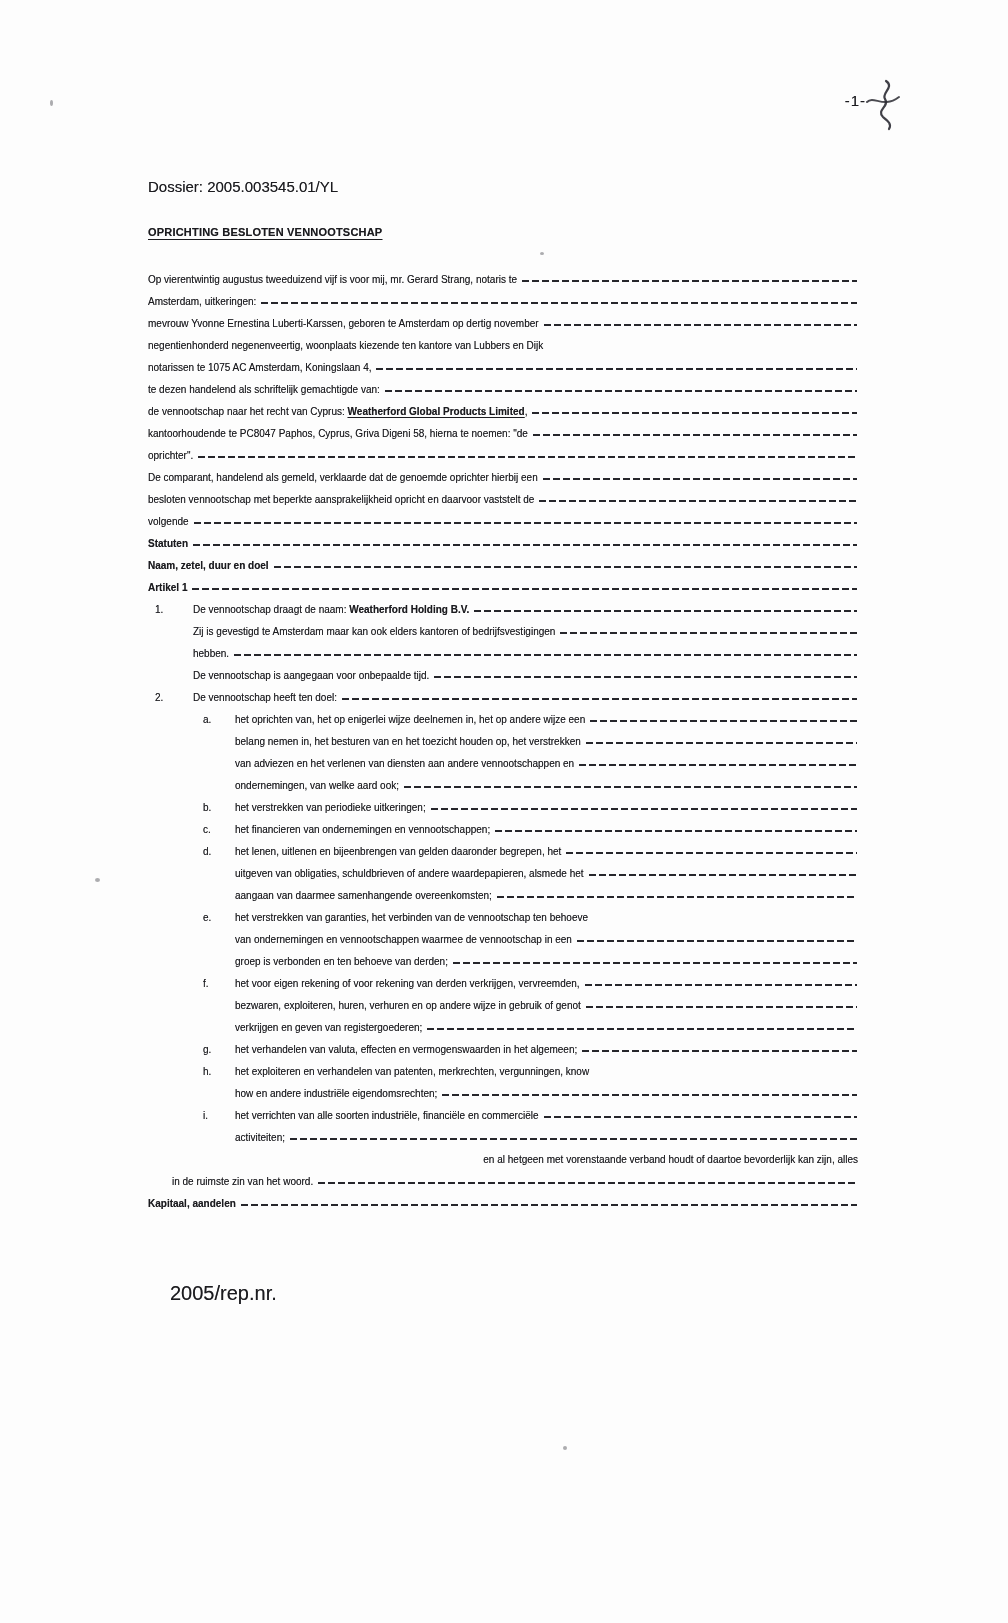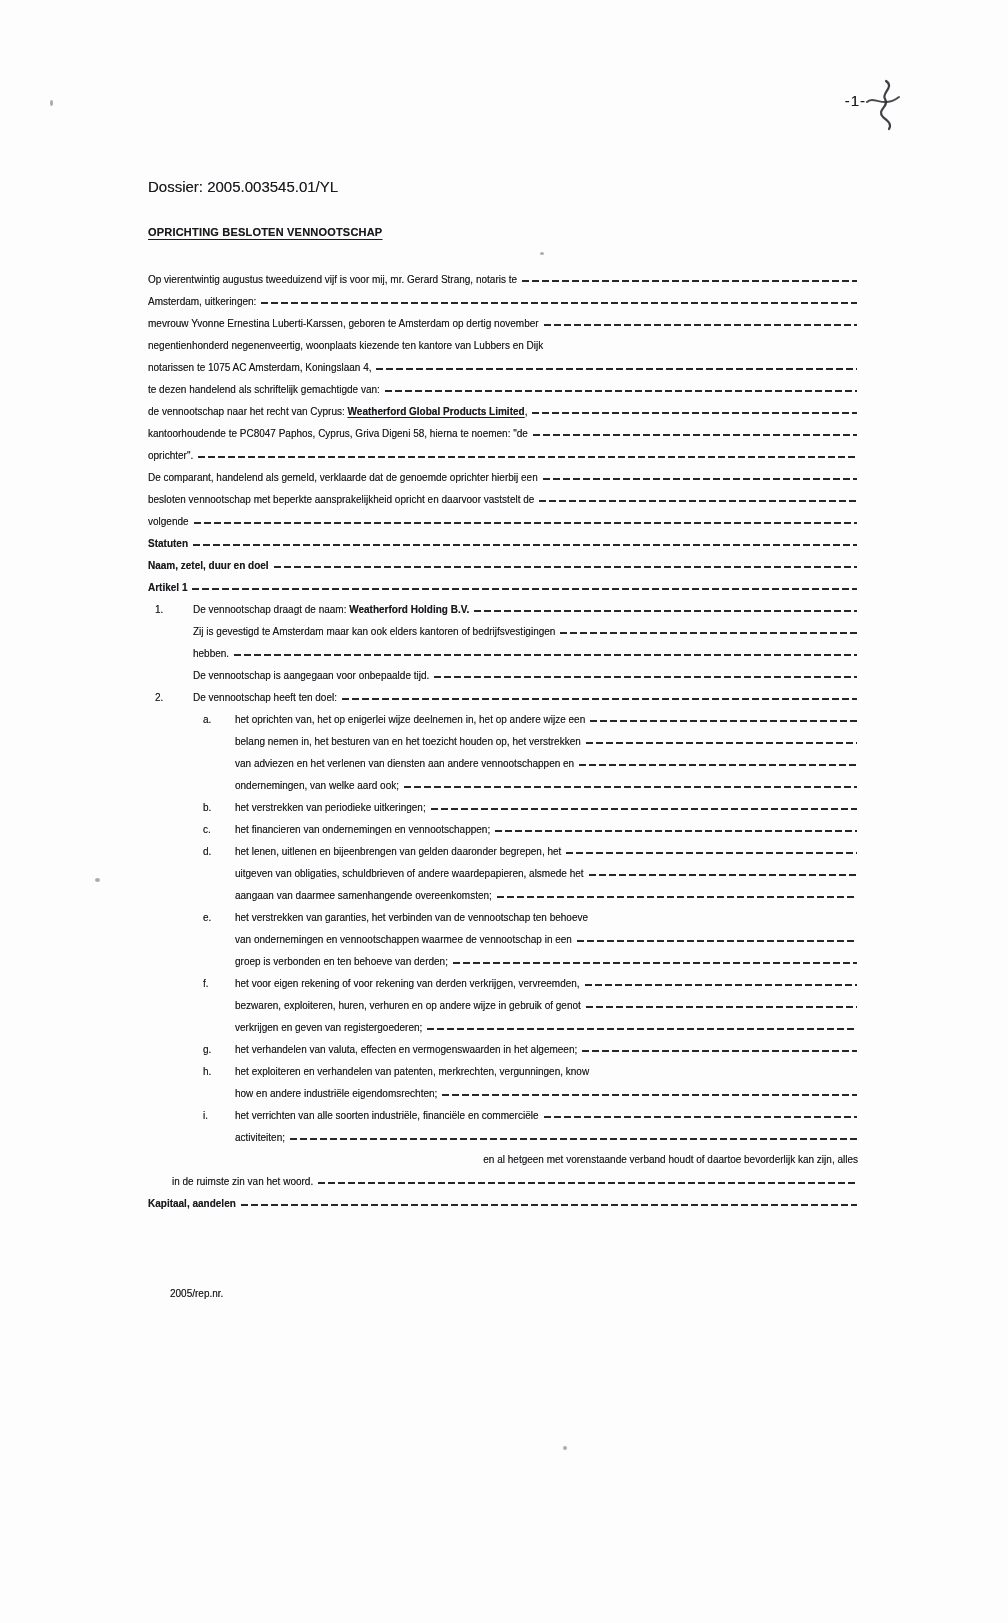--- a/index.html
+++ b/index.html
@@ -56,21 +56,21 @@
   .txt{ flex:none; }
   .b{ font-weight:700; }
   .u{ text-decoration:underline; text-underline-offset:2px; }
   .fill{ flex:1 1 auto; align-self:stretch; position:relative; min-width:10px; }
   .fill::after{
     content:""; position:absolute; left:5px; right:1px; top:11px; height:2px;
     background:repeating-linear-gradient(90deg,#26262b 0 7px, transparent 7px 10px);
   }
 
   
-  .footer{ margin-top:68px; padding-left:22px; font-size:10px; line-height:21px; }
+  .footer{ margin-top:68px; padding-left:22px; font-size:20px; line-height:21px; }
 
   
   .speck{ position:absolute; background:#4a4a50; border-radius:50%; opacity:.45; }
   #sp1{ left:50px;  top:100px;  width:3px; height:6px; }
   #sp2{ left:540px; top:252px;  width:4px; height:3px; }
   #sp3{ left:95px;  top:878px;  width:5px; height:4px; }
   #sp4{ left:563px; top:1446px; width:4px; height:4px; }
 </style>
 </head>
 <body>

